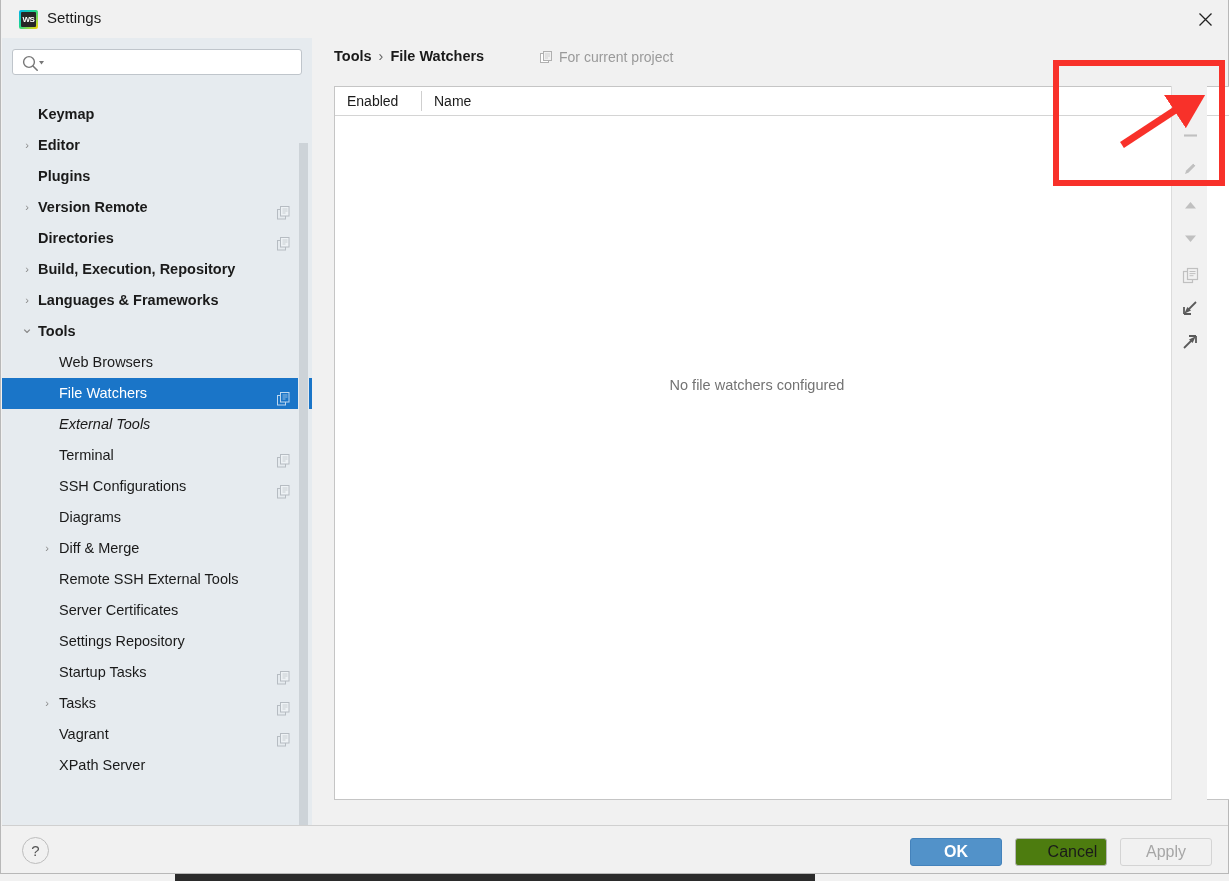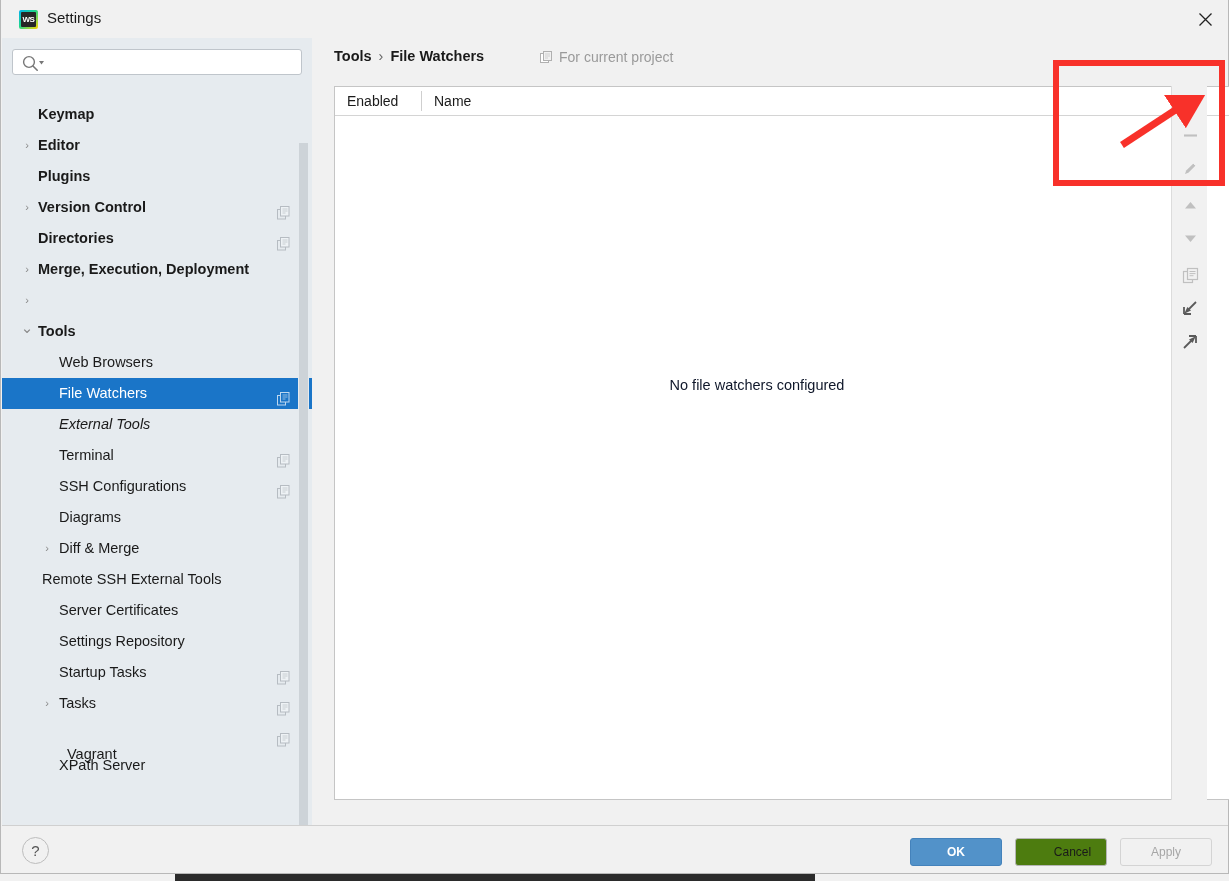--- a/index.html
+++ b/index.html
@@ -223,21 +223,21 @@
     position: absolute; top: 4px;
     width: 1px; height: 20px;
     background: #cfcfcf;
   }
   .empty-msg {
     position: absolute;
     left: 0; top: 290px;
     width: 844px;
     text-align: center;
     font-size: 14.5px;
-    color: #0f172a;
+    color: #737373;
   }
 
   
   .level-strip {
     position: absolute;
     left: 868px; top: 48px;
     width: 294px; height: 714px;
     background: #ffffff;
     border: 1px solid #c5c5c5;
     border-left: none;
@@ -285,21 +285,21 @@
     font-size: 15px;
     line-height: 25px;
     text-align: center;
     cursor: pointer;
   }
   .btn {
     position: absolute;
     top: 12px;
     height: 28px;
     border-radius: 3px;
-    font-size: 12px;
+    font-size: 16px;
     font-family: "Liberation Sans", sans-serif;
     cursor: pointer;
     line-height: 26px;
     text-align: center;
   }
   .btn-ok {
     left: 908px; width: 92px;
     background: #5292c9;
     border: 1px solid #4482bb;
     color: #ffffff;
@@ -378,41 +378,42 @@
           </div>
           <div class="tree-item bold">
             <span class="arrow" style="left: 18px;">›</span>
             <span class="lbl" style="left: 36px;">Editor</span>
           </div>
           <div class="tree-item bold">
             <span class="lbl" style="left: 36px;">Plugins</span>
           </div>
           <div class="tree-item bold">
             <span class="arrow" style="left: 18px;">›</span>
-            <span class="lbl" style="left: 36px;">Version Control</span>
+            <span class="lbl" style="left: 36px;">Version Remote</span>
             <span class="copy-badge"><svg width="13" height="14" viewBox="0 0 13 14">
                 <rect x="0.5" y="3.5" width="8" height="9.5" fill="#e6ebef" stroke="#b6bcc2" stroke-width="1"></rect>
                 <rect x="3.5" y="0.5" width="8.5" height="9.5" fill="#eef2f5" stroke="#b6bcc2" stroke-width="1"></rect>
                 <path d="M5.5 3 h5 M5.5 5 h5 M5.5 7 h3" stroke="#c3c9cf" stroke-width="0.9"></path>
               </svg></span>
           </div>
           <div class="tree-item bold">
             <span class="lbl" style="left: 36px;">Directories</span>
             <span class="copy-badge"><svg width="13" height="14" viewBox="0 0 13 14">
                 <rect x="0.5" y="3.5" width="8" height="9.5" fill="#e6ebef" stroke="#b6bcc2" stroke-width="1"></rect>
                 <rect x="3.5" y="0.5" width="8.5" height="9.5" fill="#eef2f5" stroke="#b6bcc2" stroke-width="1"></rect>
                 <path d="M5.5 3 h5 M5.5 5 h5 M5.5 7 h3" stroke="#c3c9cf" stroke-width="0.9"></path>
               </svg></span>
           </div>
           <div class="tree-item bold">
             <span class="arrow" style="left: 18px;">›</span>
-            <span class="lbl" style="left: 36px;">Merge, Execution, Deployment</span>
+            <span class="lbl" style="left: 36px;">Build, Execution, Repository</span>
           </div>
           <div class="tree-item bold">
             <span class="arrow" style="left: 18px;">›</span>
+            <span class="lbl" style="left: 36px;">Languages &amp; Frameworks</span>
           </div>
           <div class="tree-item bold">
             <span class="arrow" style="left: 18px; font-size: 15px; line-height: 24px;">⌄</span>
             <span class="lbl" style="left: 36px;">Tools</span>
           </div>
           <div class="tree-item">
             <span class="lbl" style="left: 57px;">Web Browsers</span>
           </div>
           <div class="tree-item selected">
             <span class="lbl" style="left: 57px;">File Watchers</span>
@@ -442,21 +443,21 @@
               </svg></span>
           </div>
           <div class="tree-item">
             <span class="lbl" style="left: 57px;">Diagrams</span>
           </div>
           <div class="tree-item">
             <span class="arrow" style="left: 38px;">›</span>
             <span class="lbl" style="left: 57px;">Diff &amp; Merge</span>
           </div>
           <div class="tree-item">
-            <span class="lbl" style="left: 40px;">Remote SSH External Tools</span>
+            <span class="lbl" style="left: 57px;">Remote SSH External Tools</span>
           </div>
           <div class="tree-item">
             <span class="lbl" style="left: 57px;">Server Certificates</span>
           </div>
           <div class="tree-item">
             <span class="lbl" style="left: 57px;">Settings Repository</span>
           </div>
           <div class="tree-item">
             <span class="lbl" style="left: 57px;">Startup Tasks</span>
             <span class="copy-badge"><svg width="13" height="14" viewBox="0 0 13 14">
@@ -468,21 +469,21 @@
           <div class="tree-item">
             <span class="arrow" style="left: 38px;">›</span>
             <span class="lbl" style="left: 57px;">Tasks</span>
             <span class="copy-badge"><svg width="13" height="14" viewBox="0 0 13 14">
                 <rect x="0.5" y="3.5" width="8" height="9.5" fill="#e6ebef" stroke="#b6bcc2" stroke-width="1"></rect>
                 <rect x="3.5" y="0.5" width="8.5" height="9.5" fill="#eef2f5" stroke="#b6bcc2" stroke-width="1"></rect>
                 <path d="M5.5 3 h5 M5.5 5 h5 M5.5 7 h3" stroke="#c3c9cf" stroke-width="0.9"></path>
               </svg></span>
           </div>
           <div class="tree-item">
-            <span class="lbl" style="left: 65px; margin-top: 20px;">Vagrant</span>
+            <span class="lbl" style="left: 57px;">Vagrant</span>
             <span class="copy-badge"><svg width="13" height="14" viewBox="0 0 13 14">
                 <rect x="0.5" y="3.5" width="8" height="9.5" fill="#e6ebef" stroke="#b6bcc2" stroke-width="1"></rect>
                 <rect x="3.5" y="0.5" width="8.5" height="9.5" fill="#eef2f5" stroke="#b6bcc2" stroke-width="1"></rect>
                 <path d="M5.5 3 h5 M5.5 5 h5 M5.5 7 h3" stroke="#c3c9cf" stroke-width="0.9"></path>
               </svg></span>
           </div>
           <div class="tree-item">
             <span class="lbl" style="left: 57px;">XPath Server</span>
           </div>
         </div>

